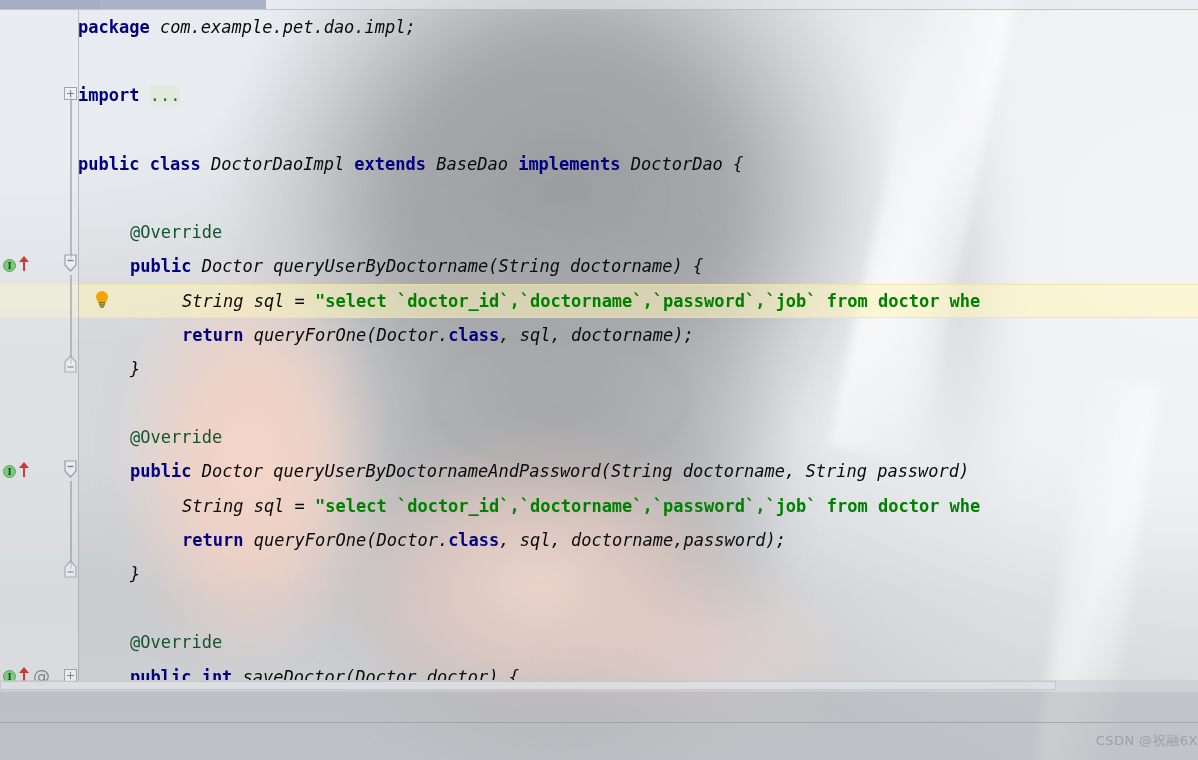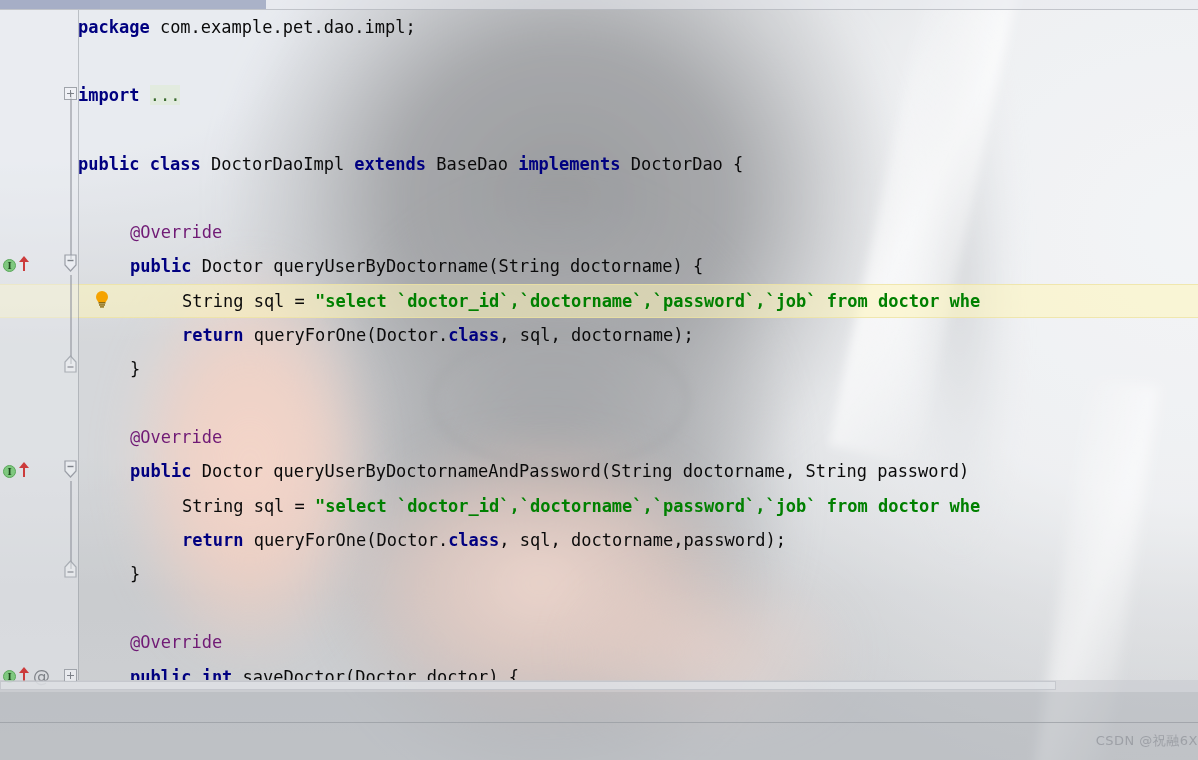--- a/index.html
+++ b/index.html
@@ -233,22 +233,22 @@
     position:absolute;
     left:0; width:1198px; height:34px;
     z-index:3;
     background:rgba(255,246,186,.55);
     border-top:1px solid rgba(236,226,160,.75);
     border-bottom:1px solid rgba(236,226,160,.75);
   }
 
   .kw   { color:#000080; font-weight:bold; }
   .str  { color:#008000; font-weight:bold; }
-  .anno { color:#701a75; }
-  .plain{ color:#0a0a0a; }
+  .anno { color:#14532d; }
+  .plain{ color:#0a0a0a;font-style:italic; }
   .folded{
     background:rgba(222,235,214,.65);
     color:#3a6b2e;
   }
 
   
   
   .hscroll-track{
     position:absolute; left:0; top:680px; width:1198px; height:12px;
     z-index:6;

